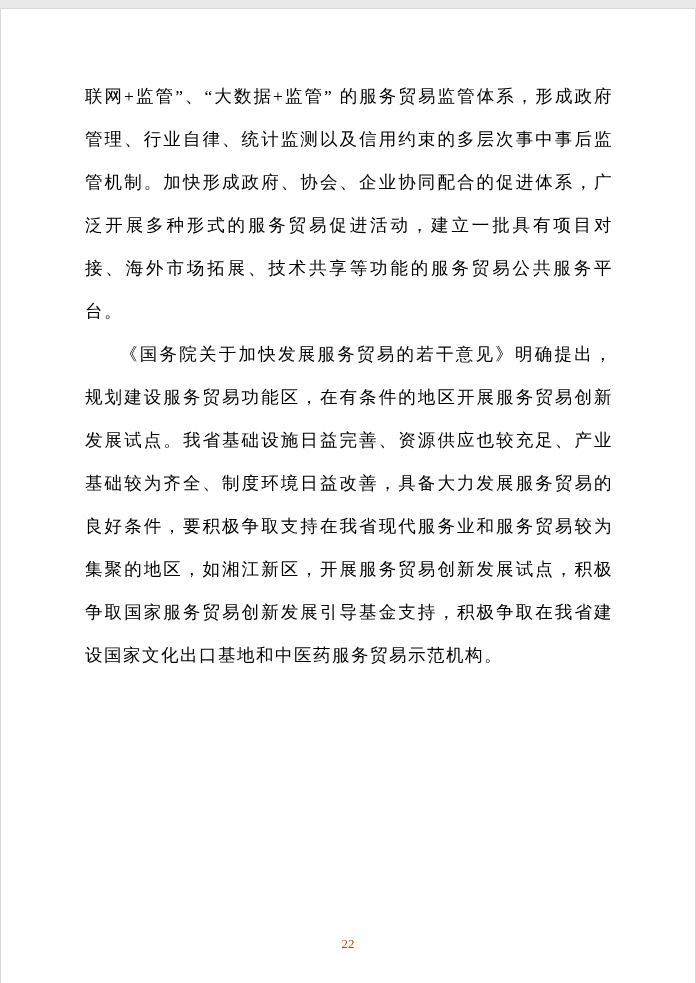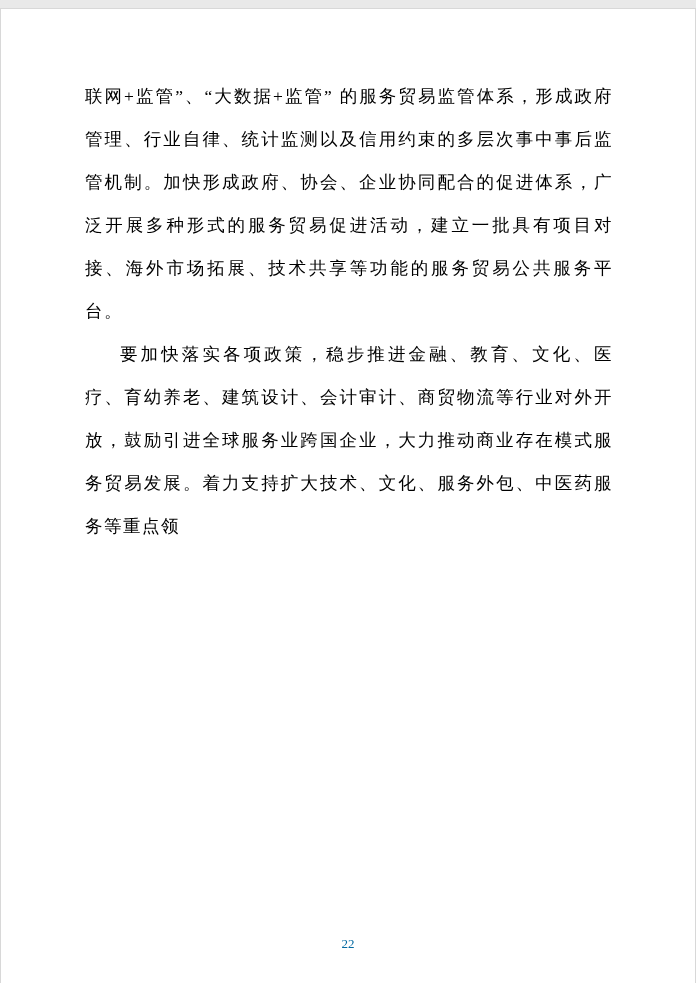--- a/index.html
+++ b/index.html
@@ -53,34 +53,34 @@
   .footer {
     position: absolute;
     bottom: 38px;
     left: 0;
     right: 0;
     text-align: center;
   }
   .page-number {
     font-size: 13px;
     font-family: "Liberation Serif", "DejaVu Serif", serif;
-    color: #0369a1;
+    color: #c2410c;
   }
 </style>
 </head>
 <body>
 
 <div class="page">
   <div class="content">
 
     <p class="para">联网+监管”、“大数据+监管” 的服务贸易监管体系，形成政府管理、行业自律、统计监测以及信用约束的多层次事中事后监管机制。加快形成政府、协会、企业协同配合的促进体系，广泛开展多种形式的服务贸易促进活动，建立一批具有项目对接、海外市场拓展、技术共享等功能的服务贸易公共服务平台。</p>
 
 
+    <p class="para indent">《国务院关于加快发展服务贸易的若干意见》明确提出，规划建设服务贸易功能区，在有条件的地区开展服务贸易创新发展试点。我省基础设施日益完善、资源供应也较充足、产业基础较为齐全、制度环境日益改善，具备大力发展服务贸易的良好条件，要积极争取支持在我省现代服务业和服务贸易较为集聚的地区，如湘江新区，开展服务贸易创新发展试点，积极争取国家服务贸易创新发展引导基金支持，积极争取在我省建设国家文化出口基地和中医药服务贸易示范机构。</p>
 
 
-    <p class="para indent">要加快落实各项政策，稳步推进金融、教育、文化、医疗、育幼养老、建筑设计、会计审计、商贸物流等行业对外开放，鼓励引进全球服务业跨国企业，大力推动商业存在模式服务贸易发展。着力支持扩大技术、文化、服务外包、中医药服务等重点领</p>
 
   </div>
 
   <div class="footer">
     <span class="page-number">22</span>
   </div>
 </div>
 
 </body></html>

